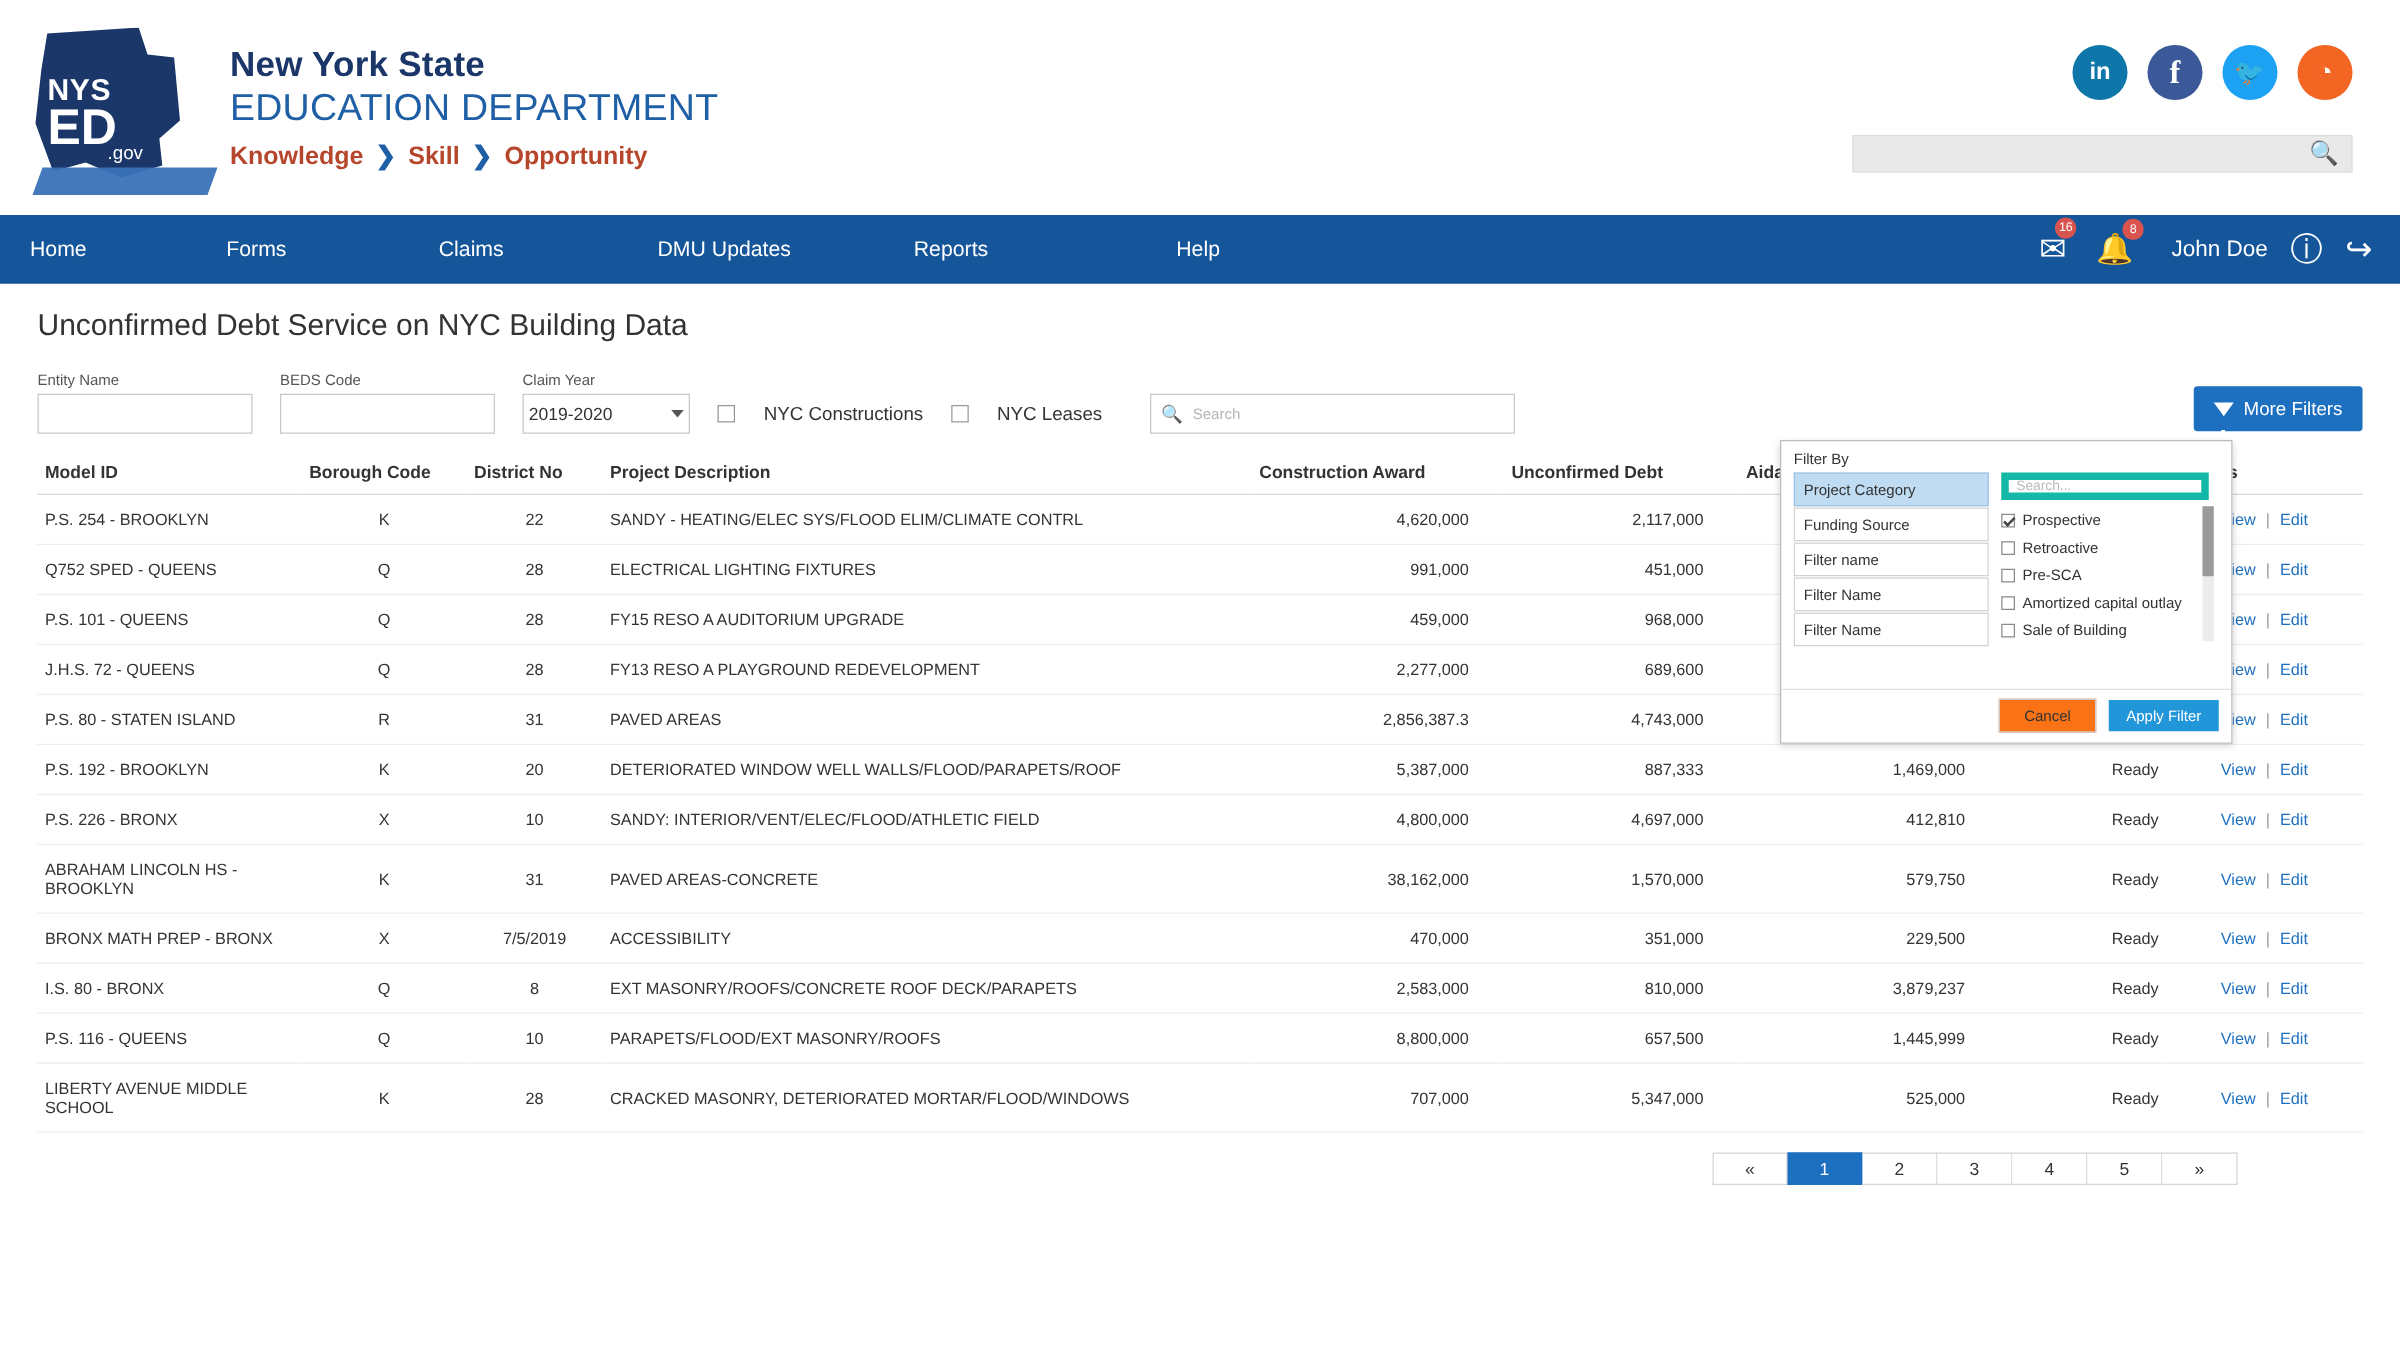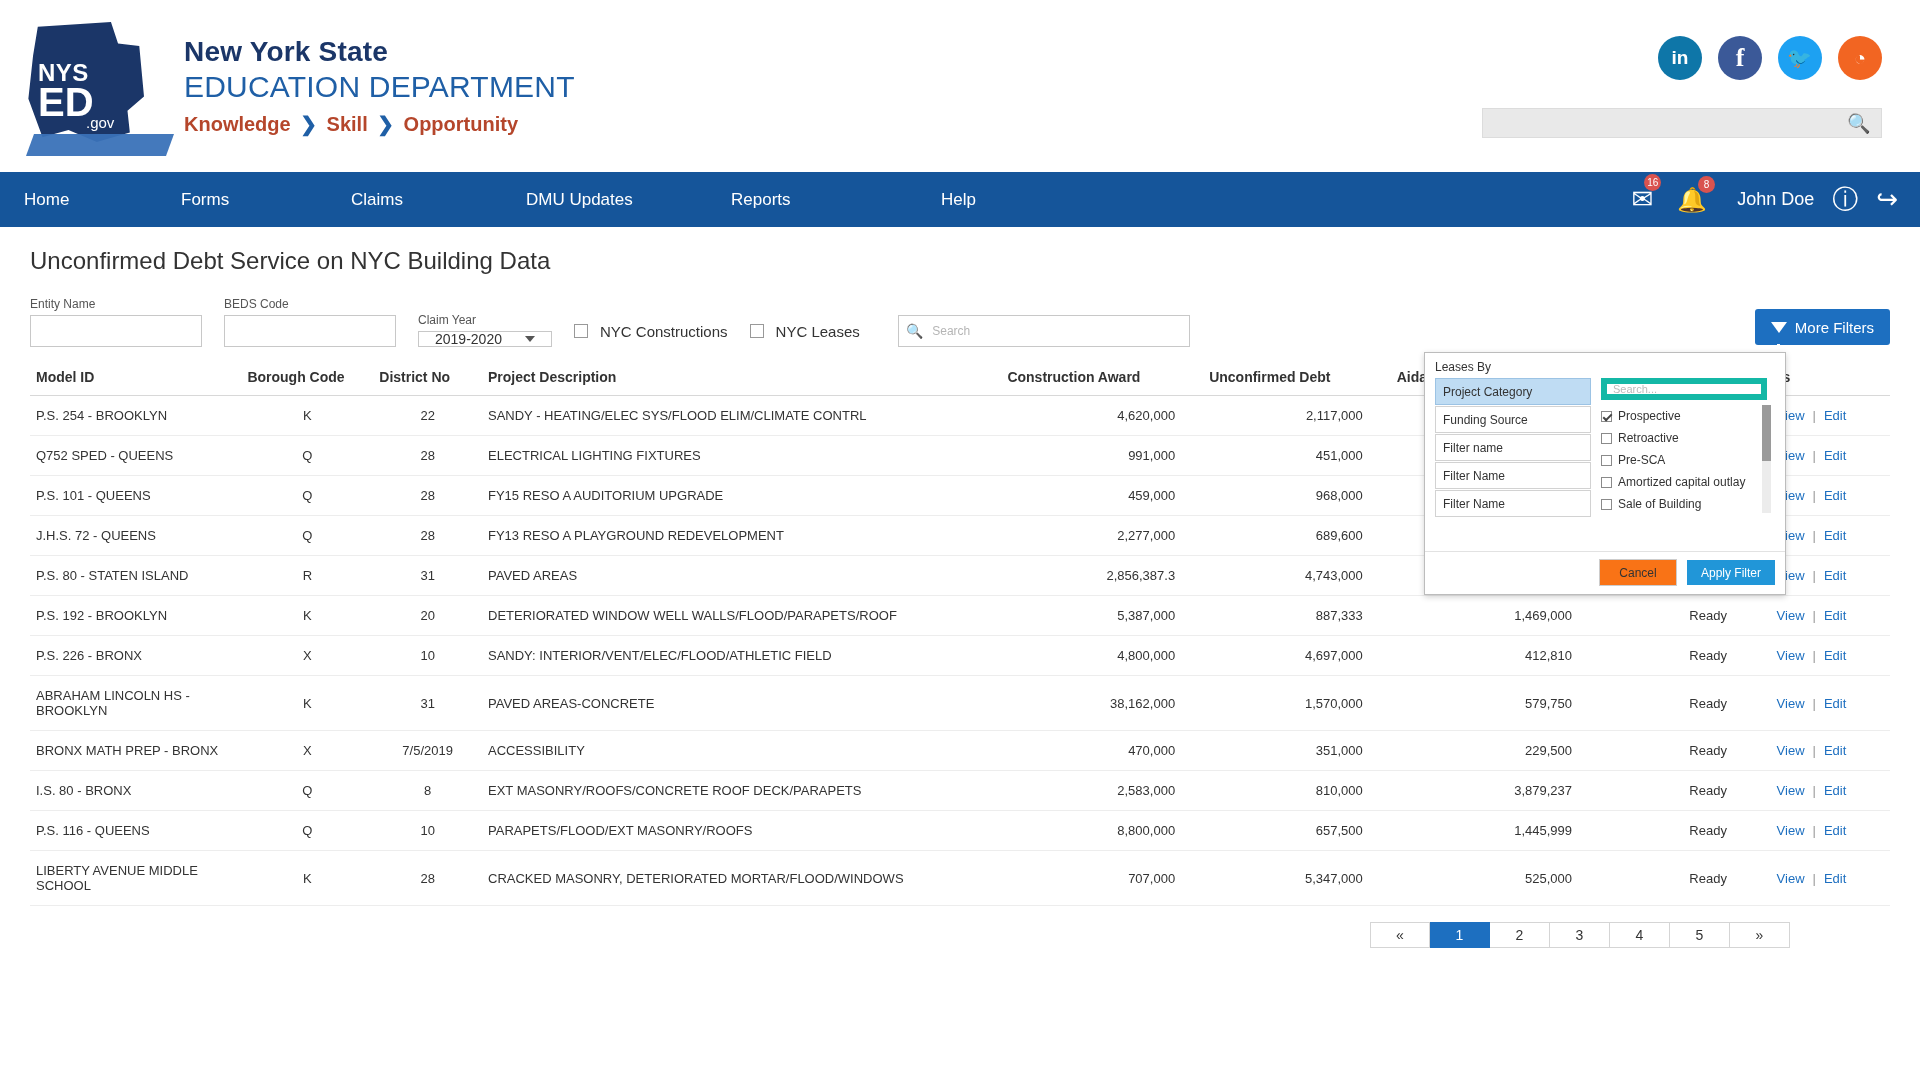--- a/index.html
+++ b/index.html
@@ -149,32 +149,32 @@
   .field { display: flex; flex-direction: column; }
   .field label {
     font-size: 12px; color: #555; margin-bottom: 4px;
   }
   .field input[type=text] {
     width: 172px; height: 32px;
     border: 1px solid #c8c8c8; background: #fff;
     font-size: 13px; padding: 0 6px;
   }
   .select-box {
-    width: 134px; height: 16px;
+    width: 134px; height: 32px;
     border: 1px solid #c8c8c8; background: #fff;
     display: flex; align-items: center; justify-content: space-between;
-    padding: 0 16px; font-size: 14px; color: #333;
+    padding: 0 4px; font-size: 14px; color: #333;
   }
   .select-box .caret {
     width: 0; height: 0;
     border-left: 5px solid transparent;
     border-right: 5px solid transparent;
     border-top: 6px solid #555;
   }
-  .chk-wrap { display: flex; align-items: center; gap: 12px; height: 32px; }
+  .chk-wrap { display: flex; align-items: center; gap: 23px; height: 32px; }
   .chk {
     width: 14px; height: 14px;
     border: 1px solid #999; background: #fff;
   }
   .chk-label { font-size: 15px; color: #333; }
 
   .search-input-wrap {
     width: 292px; height: 32px;
     border: 1px solid #c8c8c8; background: #fff;
     display: flex; align-items: center; gap: 6px;
@@ -587,21 +587,21 @@
         <div class="pg active">1</div>
         <div class="pg">2</div>
         <div class="pg">3</div>
         <div class="pg">4</div>
         <div class="pg">5</div>
         <div class="pg">»</div>
       </div>
   </div>
 
   <div class="popover">
-    <div class="pop-title">Leases By</div>
+    <div class="pop-title">Filter By</div>
     <div class="pop-body">
       <div class="pop-left" id="pop-categories">
           <div class="opt active">Project Category</div>
           <div class="opt">Funding Source</div>
           <div class="opt">Filter name</div>
           <div class="opt">Filter Name</div>
           <div class="opt">Filter Name</div>
         </div>
       <div class="pop-right">
         <div class="pop-search">Search...</div>

